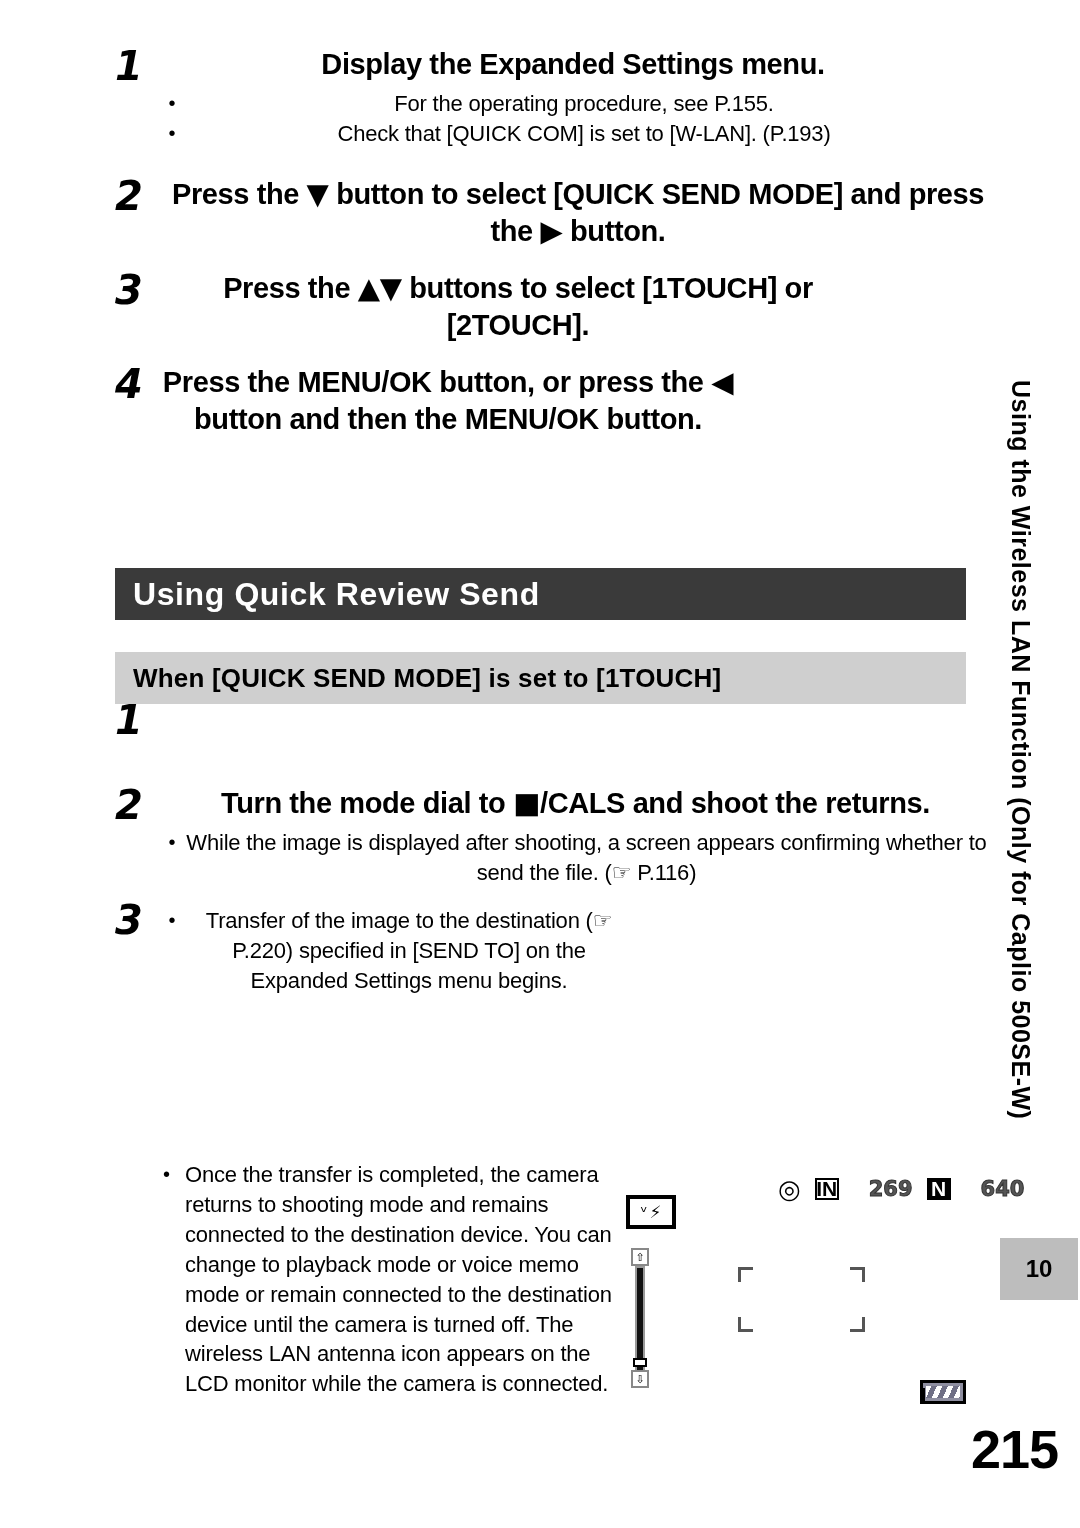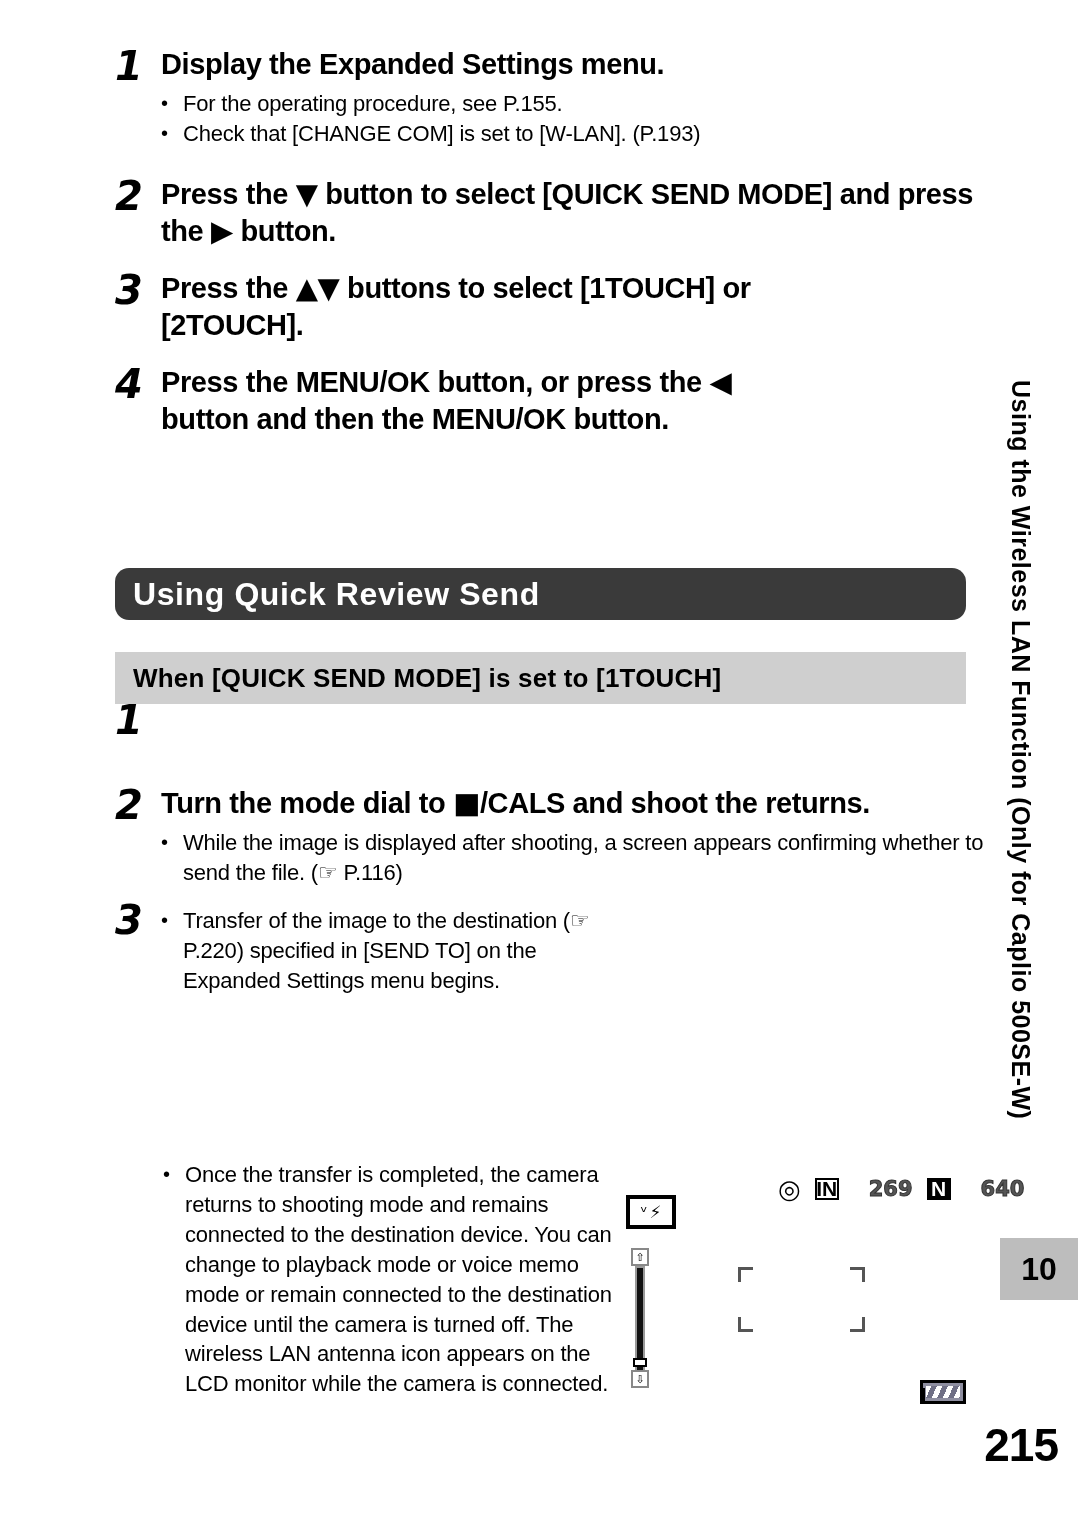--- a/index.html
+++ b/index.html
@@ -32,20 +32,21 @@
     flex: 0 0 46px;
     font-size: 40px;
     font-weight: bold;
     font-style: italic;
     line-height: 1.0;
     letter-spacing: -1px;
     font-family: "DejaVu Sans", sans-serif;
   }
   .step-body {
     flex: 1 1 auto;
+    text-align: center;
   }
   .step-title {
     font-size: 29px;
     font-weight: bold;
     line-height: 1.28;
     letter-spacing: -0.4px;
   }
 
   
   .bullets {
@@ -114,29 +115,29 @@
   .chapter-box {
     position: absolute;
     left: 1000px;
     top: 1238px;
     width: 78px;
     height: 62px;
     background: #bdbdbd;
     display: flex;
     align-items: center;
     justify-content: center;
-    font-size: 32px;
+    font-size: 24px;
     font-weight: bold;
   }
 
   .page-num {
     position: absolute;
     right: 22px;
     top: 1418px;
-    font-size: 46px;
+    font-size: 54px;
     font-weight: bold;
     letter-spacing: -1px;
   }
 
   
   .lcd {
     position: absolute;
     left: 620px;
     top: 1150px;
     width: 370px;
@@ -273,21 +274,21 @@
     <div class="step-num">1</div>
     <div class="step-body">
       <div class="step-title">Display the Expanded Settings menu.</div>
       <div class="bullets">
         <div class="bullet">
           <div class="bullet-dot">•</div>
           <div class="bullet-text">For the operating procedure, see P.155.</div>
         </div>
         <div class="bullet">
           <div class="bullet-dot">•</div>
-          <div class="bullet-text">Check that [CHANGE COM] is set to [W-LAN]. (P.193)</div>
+          <div class="bullet-text">Check that [QUICK COM] is set to [W-LAN]. (P.193)</div>
         </div>
       </div>
     </div>
   </div>
 
   <div class="step" style="left:115px; top:176px; width:880px;">
     <div class="step-num">2</div>
     <div class="step-body">
       <div class="step-title"><span>Press the </span><span class="glyph">▼</span><span> button to select [QUICK SEND MODE] and press the </span><span class="glyph">▶</span><span> button.</span></div>
     </div>
@@ -300,21 +301,21 @@
     </div>
   </div>
 
   <div class="step" style="left:115px; top:364px; width:620px;">
     <div class="step-num">4</div>
     <div class="step-body">
       <div class="step-title"><span>Press the MENU/OK button, or press the </span><span class="glyph">◀</span><span> button and then the MENU/OK button.</span></div>
     </div>
   </div>
 
-  <div class="bar-black" style="left:115px; top:568px; width:851px; height:52px;border-radius:14px;">
+  <div class="bar-black" style="left:115px; top:568px; width:851px; height:52px;">
     <span>Using Quick Review Send</span>
   </div>
 
   <div class="bar-gray" style="left:115px; top:652px; width:851px; height:52px;">
     <span>When [QUICK SEND MODE] is set to [1TOUCH]</span>
   </div>
 
   <div class="step" style="left:115px; top:700px; width:875px;">
     <div class="step-num">1</div>
   </div>

